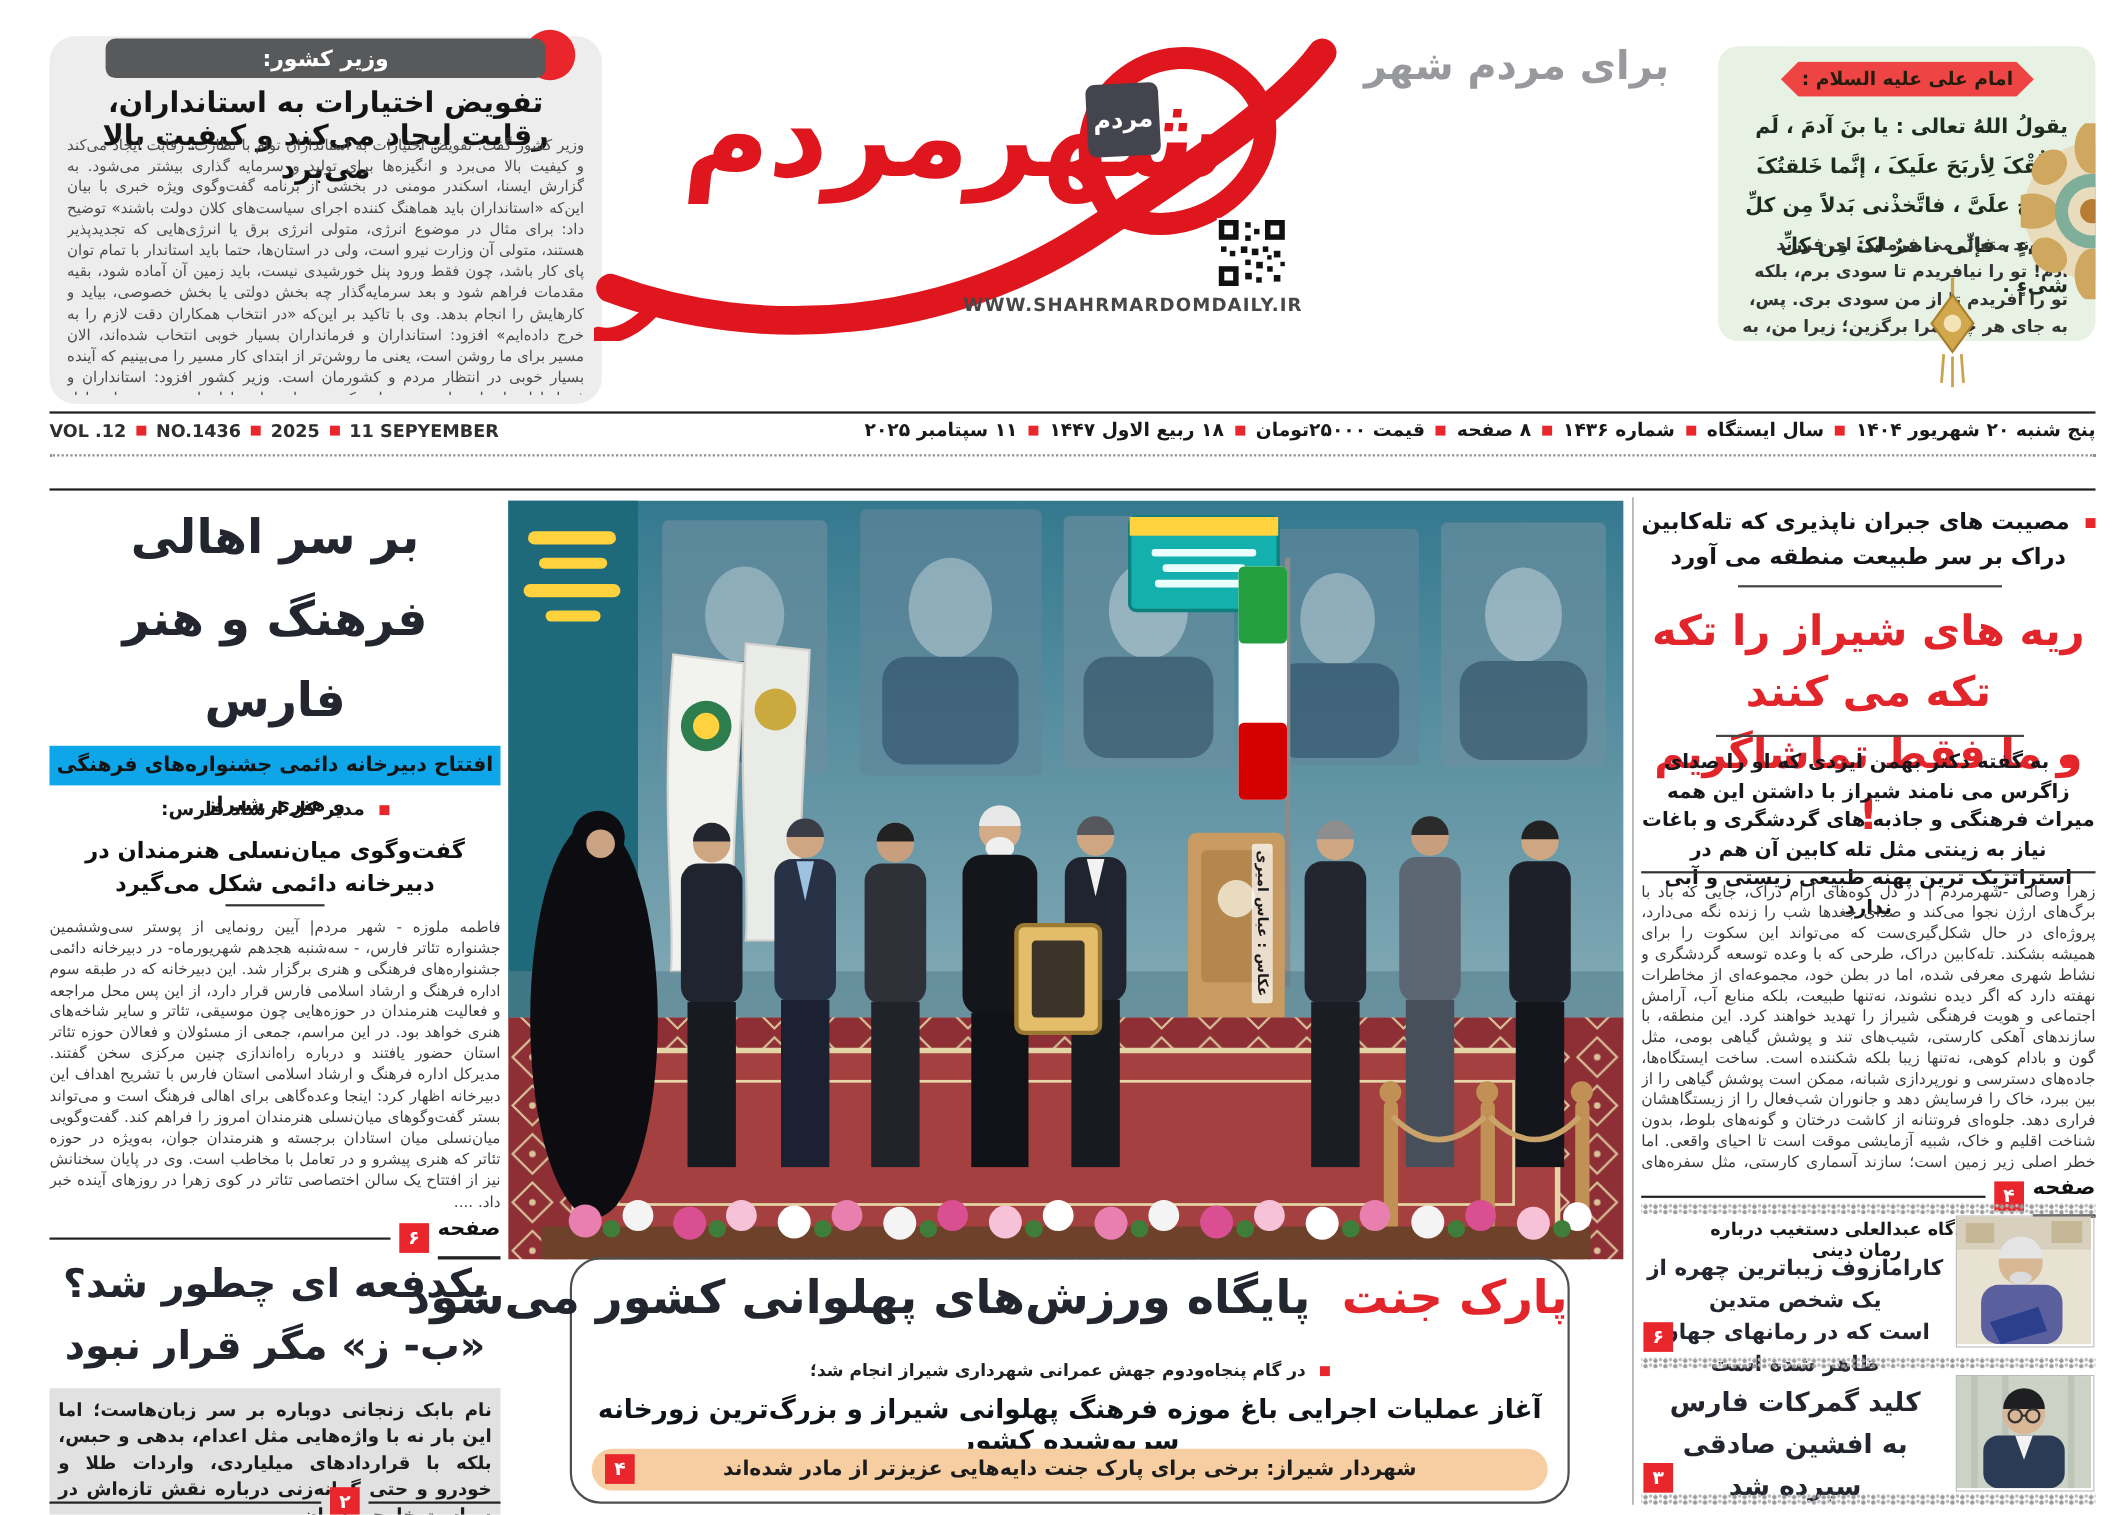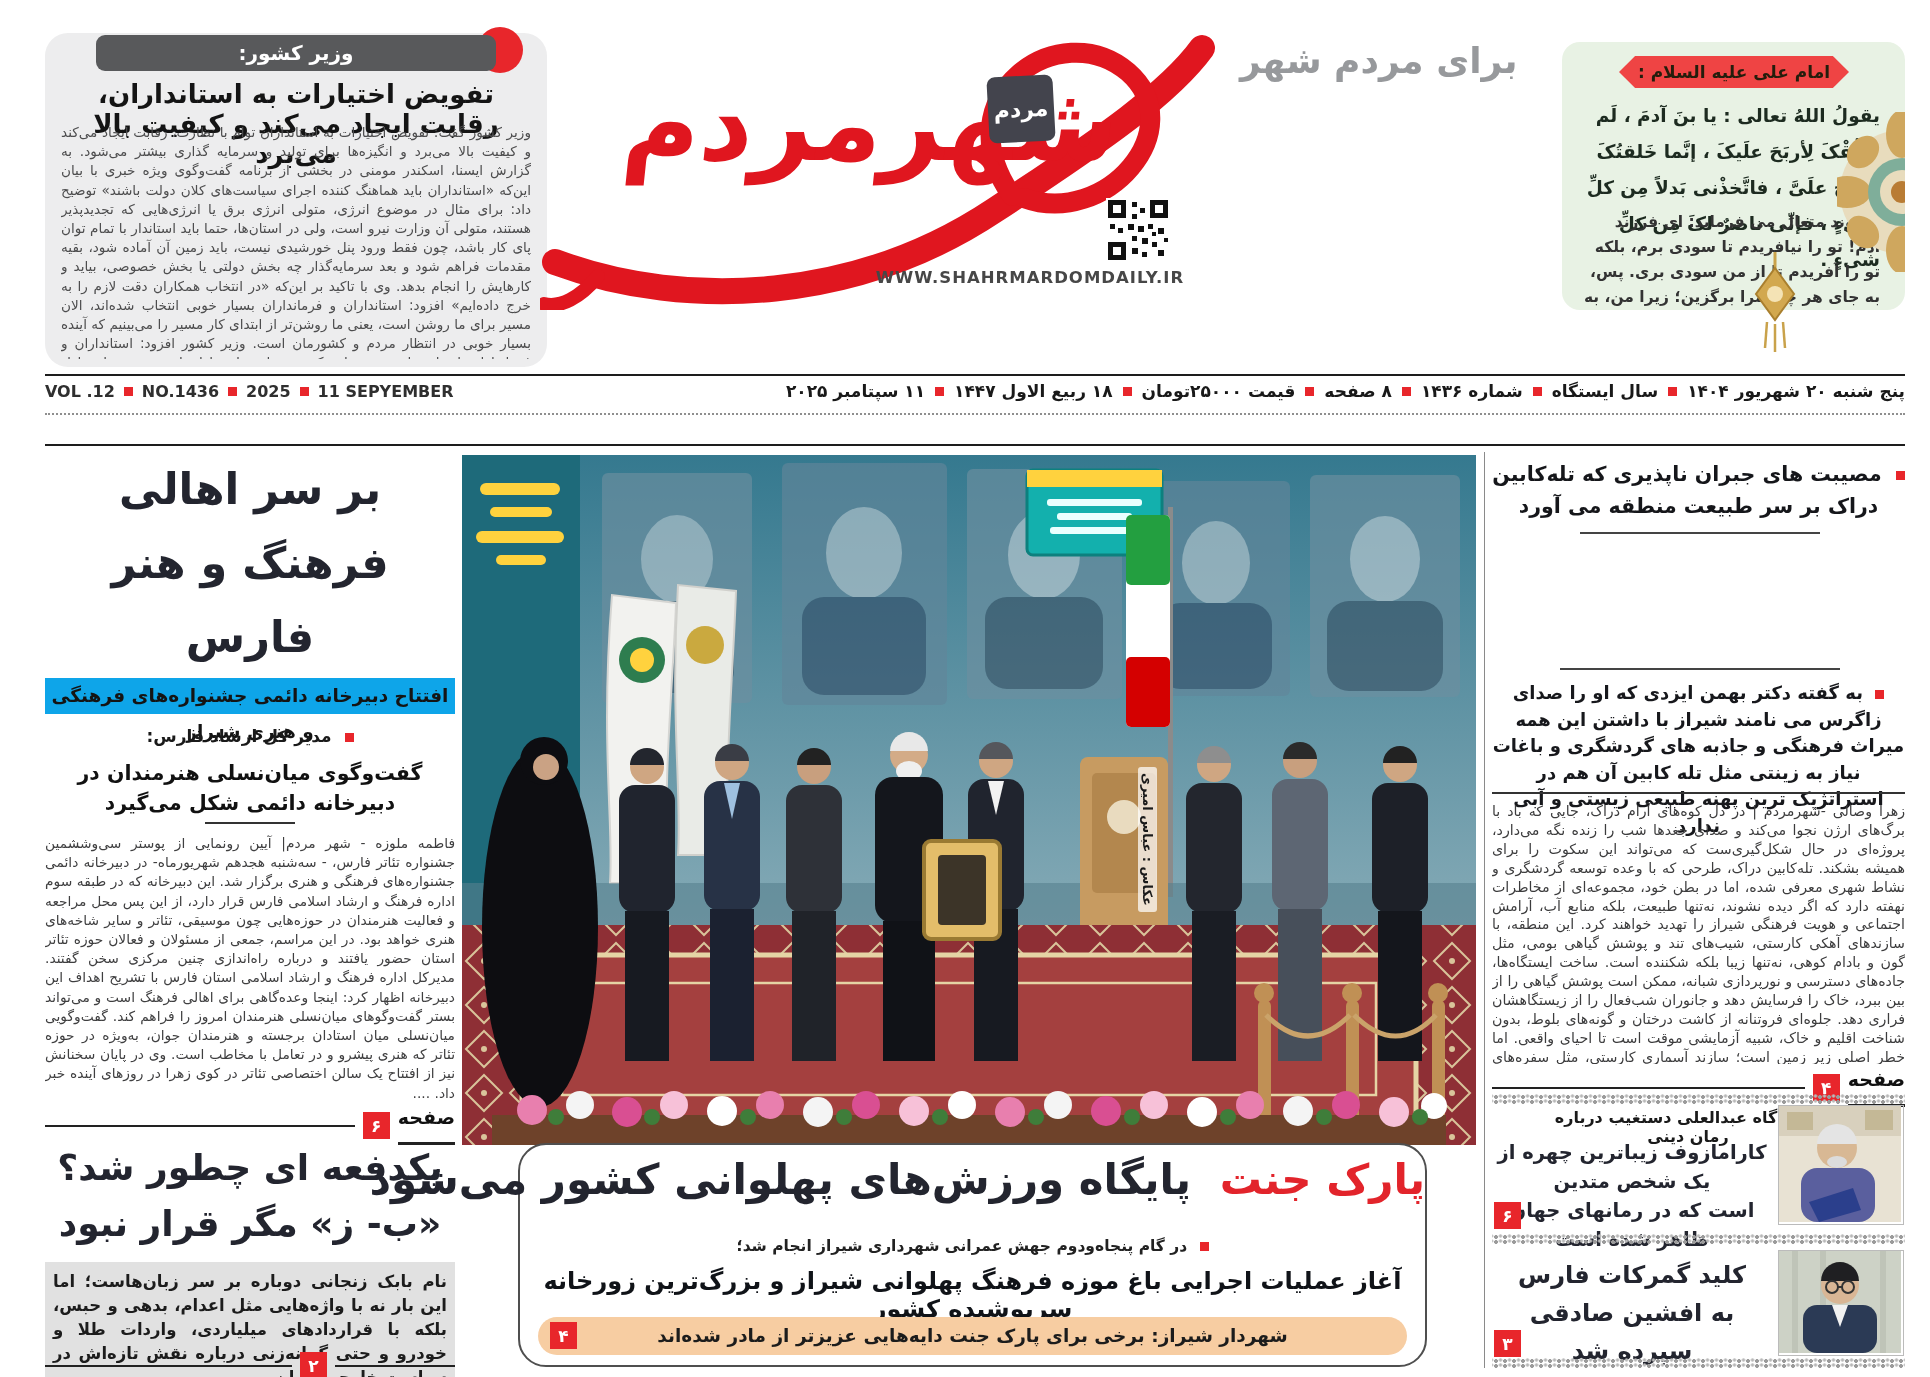--- a/index.html
+++ b/index.html
@@ -401,20 +401,24 @@
       <div class="rtl center heavy" style="line-height:38px;font-size:18.5px;color:#1c1c1c;">شهردار شیراز: برخی برای پارک جنت دایه‌هایی عزیزتر از مادر شده‌اند</div>
     </div>
   </div>
 
   <div class="abs rtl center heavy" style="left:1492px;top:458px;width:413px;font-size:20.5px;line-height:32px;color:#15161a;">
     <span class="sq"></span>
     <span style="margin-right:7px;">مصیبت های جبران ناپذیری که تله‌کابین دراک بر سر طبیعت منطقه می آورد</span>
   </div>
   <div class="abs" style="left:1580px;top:532px;width:240px;height:2px;background:#444;"></div>
 
+  <div class="abs rtl center heavy red" style="left:1492px;top:545px;width:413px;font-size:38px;line-height:56px;">
+    <div>ریه های شیراز را تکه تکه می کنند</div>
+    <div>و ما فقط تماشاگریم !</div>
+  </div>
   <div class="abs" style="left:1560px;top:668px;width:280px;height:2px;background:#444;"></div>
 
   <div class="abs rtl center heavy" style="left:1492px;top:680px;width:413px;font-size:18px;line-height:26.5px;color:#17181c;">
     <span class="sq"></span>
     <span style="margin-right:6px;">به گفته دکتر بهمن ایزدی که او را صدای زاگرس می نامند شیراز با داشتن این همه میراث فرهنگی و جاذبه های گردشگری و باغات نیاز به زینتی مثل تله کابین آن هم در استراتژیک ترین پهنه طبیعی زیستی و آبی ندارد</span>
   </div>
   <div class="abs" style="left:1492px;top:792px;width:413px;height:2px;background:#333;"></div>
 
   <div class="abs rtl jst" style="left:1492px;top:802px;width:413px;height:262px;overflow:hidden;font-size:14.2px;line-height:18.9px;color:#3c3c3d;">زهرا وصالی -شهرمردم | در دل کوه‌های آرام دراک، جایی که باد با برگ‌های ارژن نجوا می‌کند و صدای جغدها شب را زنده نگه می‌دارد، پروژه‌ای در حال شکل‌گیری‌ست که می‌تواند این سکوت را برای همیشه بشکند. تله‌کابین دراک، طرحی که با وعده توسعه گردشگری و نشاط شهری معرفی شده، اما در بطن خود، مجموعه‌ای از مخاطرات نهفته دارد که اگر دیده نشوند، نه‌تنها طبیعت، بلکه منابع آب، آرامش اجتماعی و هویت فرهنگی شیراز را تهدید خواهند کرد. این منطقه، با سازندهای آهکی کارستی، شیب‌های تند و پوشش گیاهی بومی، مثل گون و بادام کوهی، نه‌تنها زیبا بلکه شکننده است. ساخت ایستگاه‌ها، جاده‌های دسترسی و نورپردازی شبانه، ممکن است پوشش گیاهی را از بین ببرد، خاک را فرسایش دهد و جانوران شب‌فعال را از زیستگاهشان فراری دهد. جلوه‌ای فروتنانه از کاشت درختان و گونه‌های بلوط، بدون شناخت اقلیم و خاک، شبیه آزمایشی موقت است تا احیای واقعی. اما خطر اصلی زیر زمین است؛ سازند آسماری کارستی، مثل سفره‌های عظیم، آب شرب جنوب شیراز را تامین می‌کند. در دل این سنگ‌های آهکی، سیستم شکاف‌ها نصب شود یا زهکشی‌های سطحی اجرا شود یا برای تثبیت خطر لغزش تزریق شود، آلودگی مثل مهمانی ناخوانده است.</div>
 

